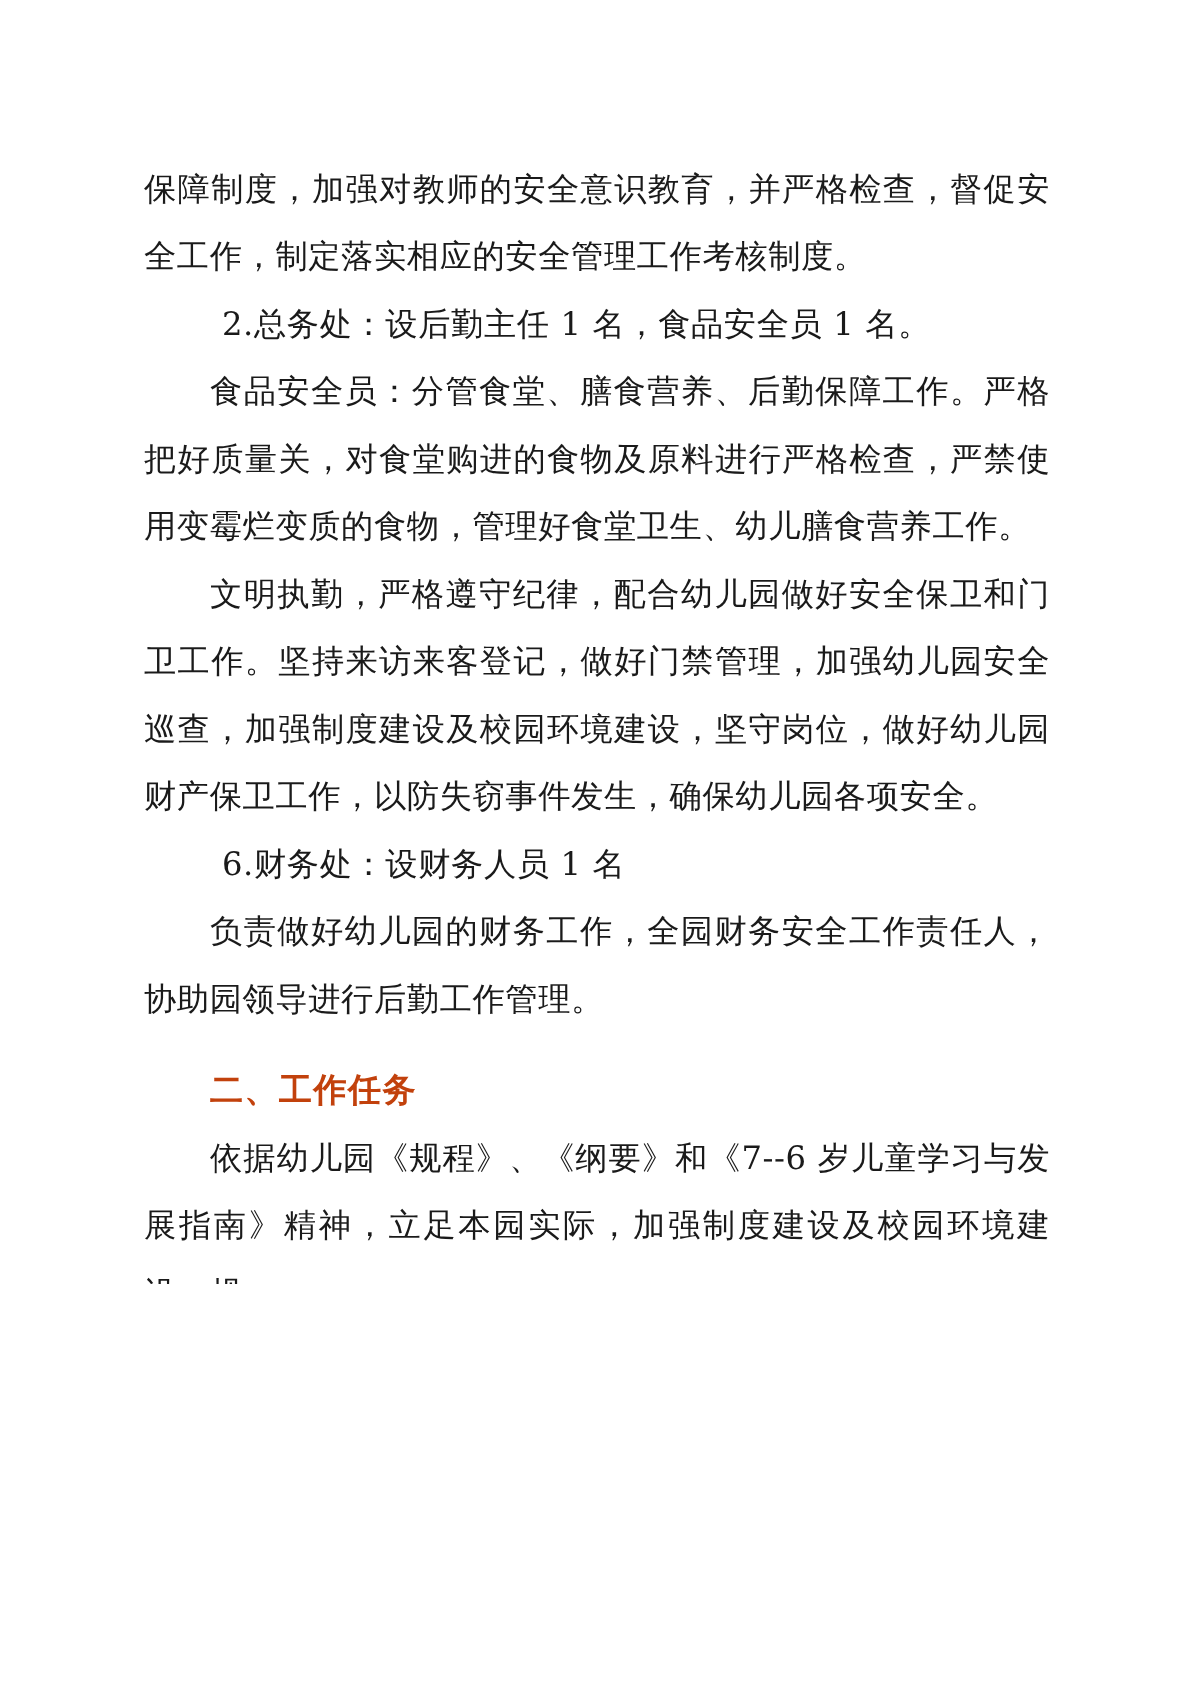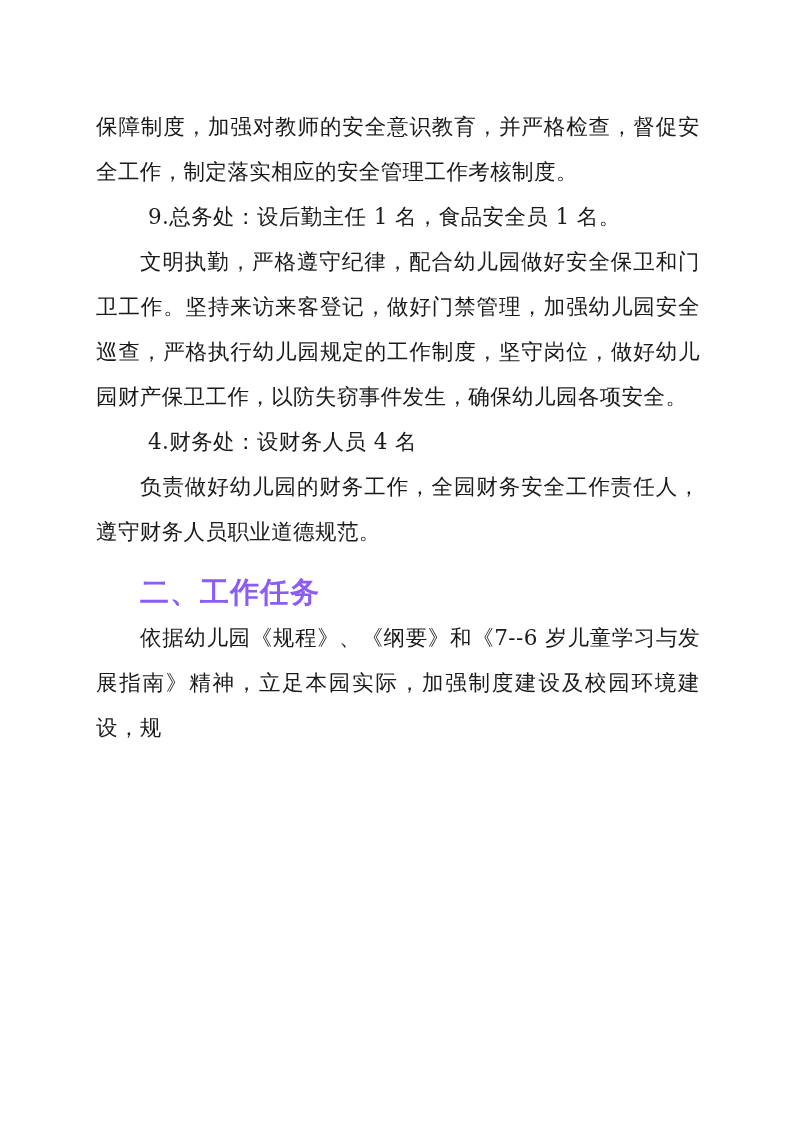--- a/index.html
+++ b/index.html
@@ -33,24 +33,24 @@
     letter-spacing: 0.4px;
   }
   .indent {
     text-indent: 44px;
   }
   .indent-half {
     text-indent: 52px;
   }
   .heading {
     font-family: "DejaVu Serif", "Liberation Serif", serif;
-    font-size: 29px;
+    font-size: 22px;
     line-height: 45px;
     font-weight: bold;
-    color: #8b5cf6;
+    color: #c2410c;
     margin: 0;
     text-indent: 44px;
     letter-spacing: 1px;
   }
   .spacer {
     height: 16px;
   }
   .footer {
     position: absolute;
     left: 0;
@@ -64,30 +64,31 @@
   }
 </style>
 </head>
 <body>
 
 <div class="page">
   <div class="content">
 
     <p class="para">保障制度，加强对教师的安全意识教育，并严格检查，督促安全工作，制定落实相应的安全管理工作考核制度。</p>
 
-    <p class="para indent-half">9.总务处：设后勤主任 1 名，食品安全员 1 名。</p>
+    <p class="para indent-half">2.总务处：设后勤主任 1 名，食品安全员 1 名。</p>
 
 
+    <p class="para indent">食品安全员：分管食堂、膳食营养、后勤保障工作。严格把好质量关，对食堂购进的食物及原料进行严格检查，严禁使用变霉烂变质的食物，管理好食堂卫生、幼儿膳食营养工作。</p>
 
 
-    <p class="para indent">文明执勤，严格遵守纪律，配合幼儿园做好安全保卫和门卫工作。坚持来访来客登记，做好门禁管理，加强幼儿园安全巡查，严格执行幼儿园规定的工作制度，坚守岗位，做好幼儿园财产保卫工作，以防失窃事件发生，确保幼儿园各项安全。</p>
+    <p class="para indent">文明执勤，严格遵守纪律，配合幼儿园做好安全保卫和门卫工作。坚持来访来客登记，做好门禁管理，加强幼儿园安全巡查，加强制度建设及校园环境建设，坚守岗位，做好幼儿园财产保卫工作，以防失窃事件发生，确保幼儿园各项安全。</p>
 
-    <p class="para indent-half">4.财务处：设财务人员 4 名</p>
+    <p class="para indent-half">6.财务处：设财务人员 1 名</p>
 
-    <p class="para indent">负责做好幼儿园的财务工作，全园财务安全工作责任人，遵守财务人员职业道德规范。</p>
+    <p class="para indent">负责做好幼儿园的财务工作，全园财务安全工作责任人，协助园领导进行后勤工作管理。</p>
 
     <div class="spacer"></div>
 
     <p class="heading">二、工作任务</p>
 
     <p class="para indent">依据幼儿园《规程》、《纲要》和《7--6 岁儿童学习与发展指南》精神，立足本园实际，加强制度建设及校园环境建设，规</p>
 
   </div>
 
   <div class="footer">- 4 -</div>

